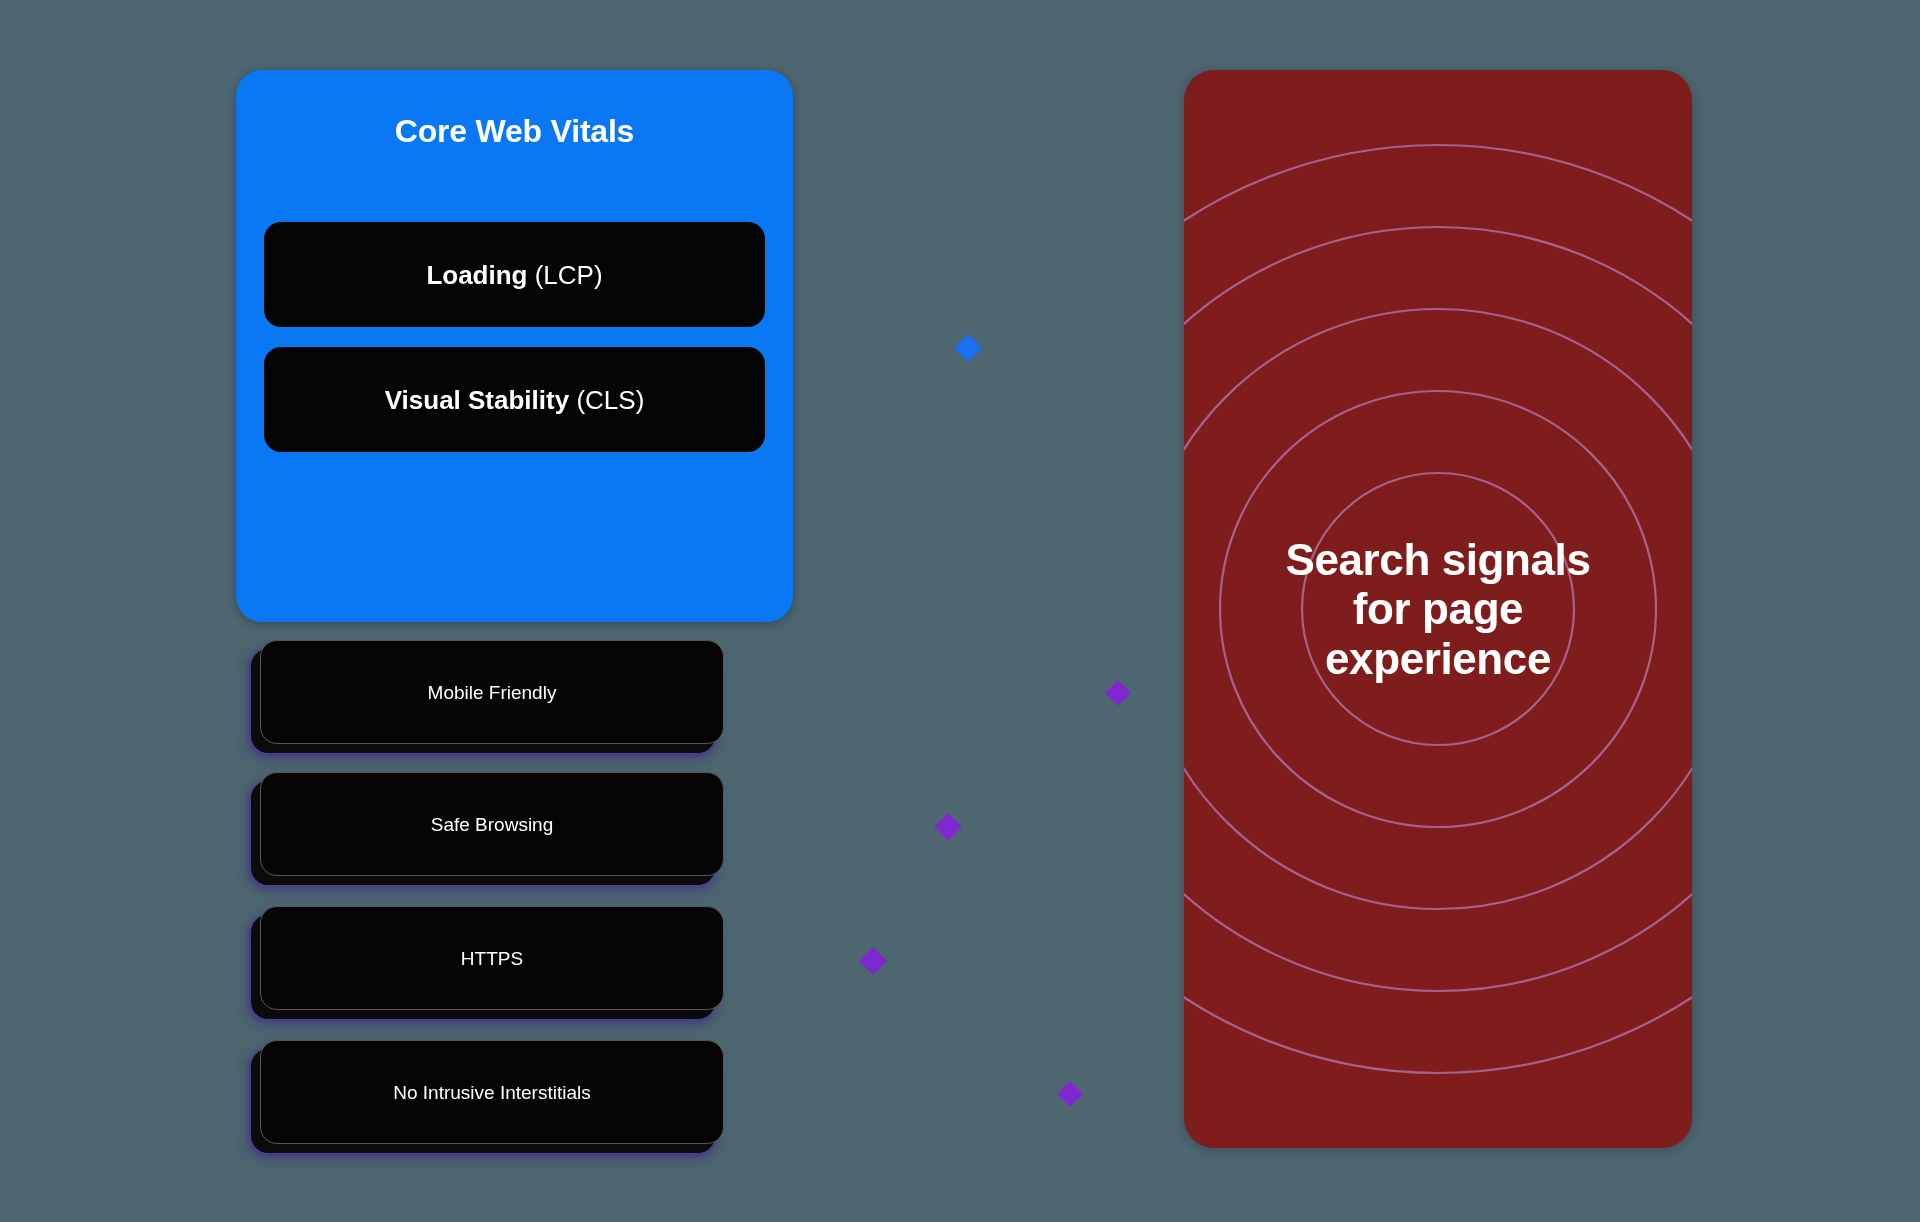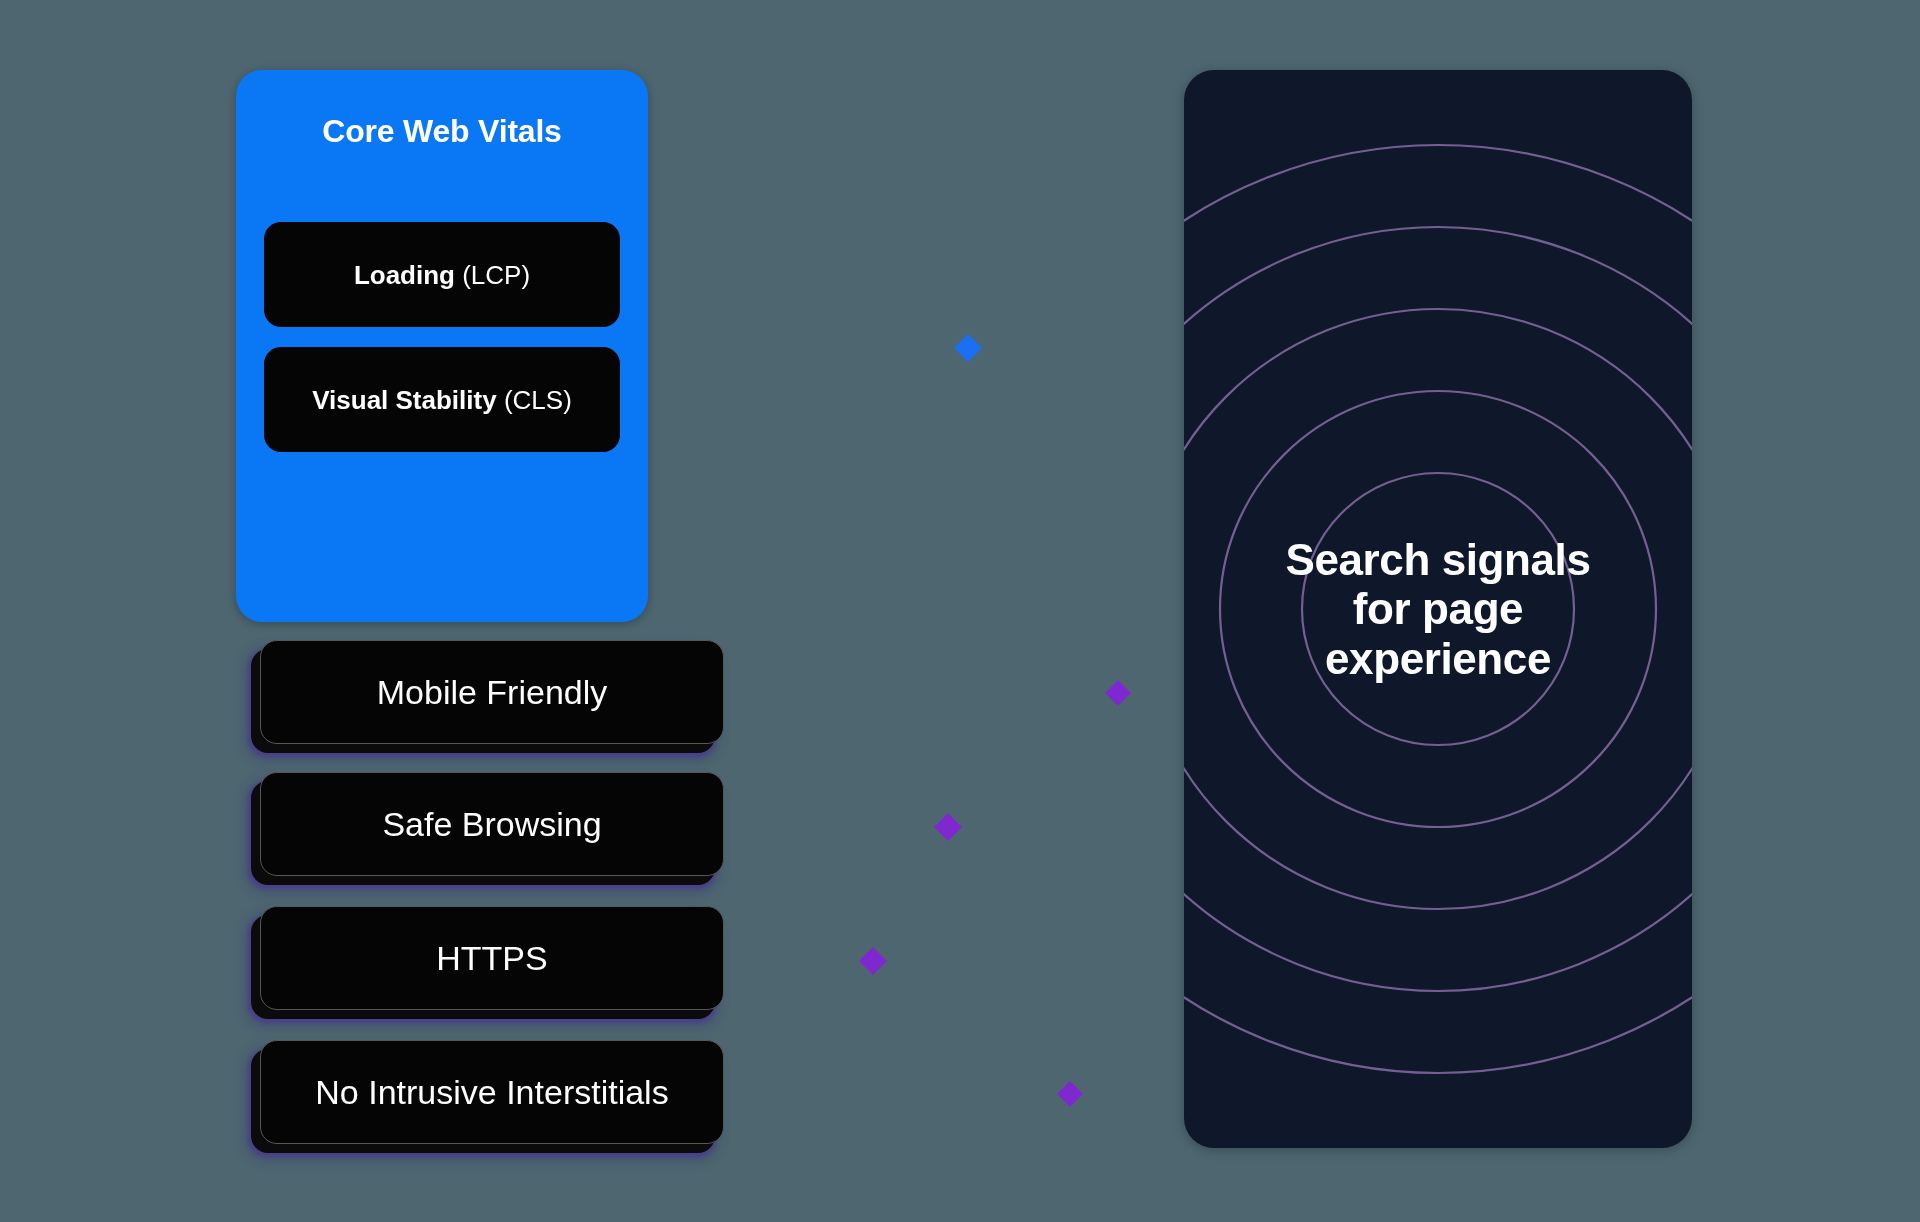--- a/index.html
+++ b/index.html
@@ -29,21 +29,21 @@
     left: 0; top: 0;
     width: 1920px; height: 1222px;
     z-index: 1;
   }
 
   
   .cwv-card {
     position: absolute;
     left: 236px;
     top: 70px;
-    width: 412px;
+    width: 557px;
     height: 552px;
     background: #0a78f5;
     border-radius: 26px;
     z-index: 3;
     box-shadow: 0 2px 10px rgba(0,0,0,0.28);
   }
   .cwv-title {
     color: #ffffff;
     font-size: 32px;
     font-weight: bold;
@@ -90,39 +90,39 @@
     align-items: center;
     justify-content: center;
     z-index: 3;
     box-shadow:
       -9px 9px 0px 0px #0b0b0b,
       -10px 11px 3px 2px rgba(74,64,140,0.85),
       -10px 12px 12px 4px rgba(60,52,120,0.45);
   }
   .signal-label {
     color: #ffffff;
-    font-size: 34px;
+    font-size: 19px;
     font-weight: normal;
     line-height: 1;
     white-space: nowrap;
   }
 
   .sb-mobile  { top: 640px; }
   .sb-safe    { top: 772px; justify-content: center; }
   .sb-https   { top: 906px; }
   .sb-interst { top: 1040px; }
 
   
   .purple-card {
     position: absolute;
     left: 1184px;
     top: 70px;
     width: 508px;
     height: 1078px;
-    background: #0f172a;
+    background: #7f1d1d;
     border-radius: 30px;
     overflow: hidden;
     z-index: 3;
     box-shadow: 0 2px 12px rgba(0,0,0,0.25);
   }
   .purple-rings {
     position: absolute;
     inset: 0;
     width: 508px;
     height: 1078px;

